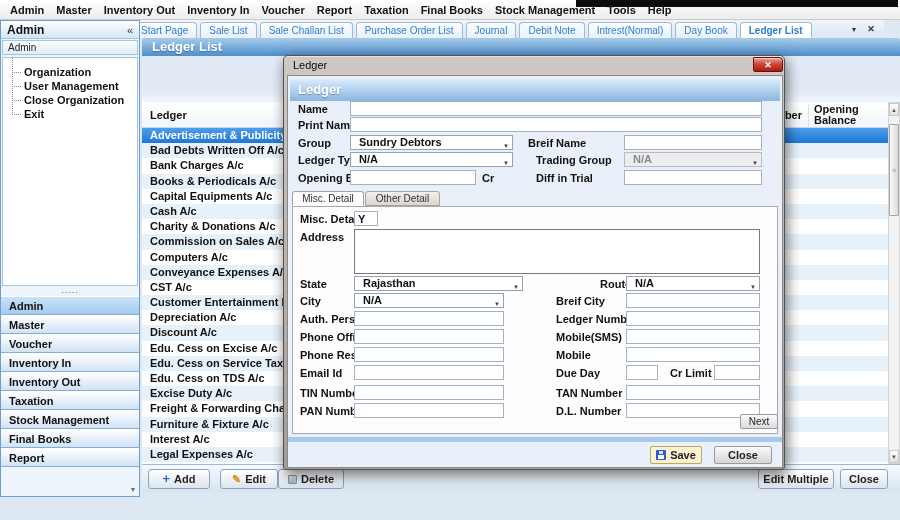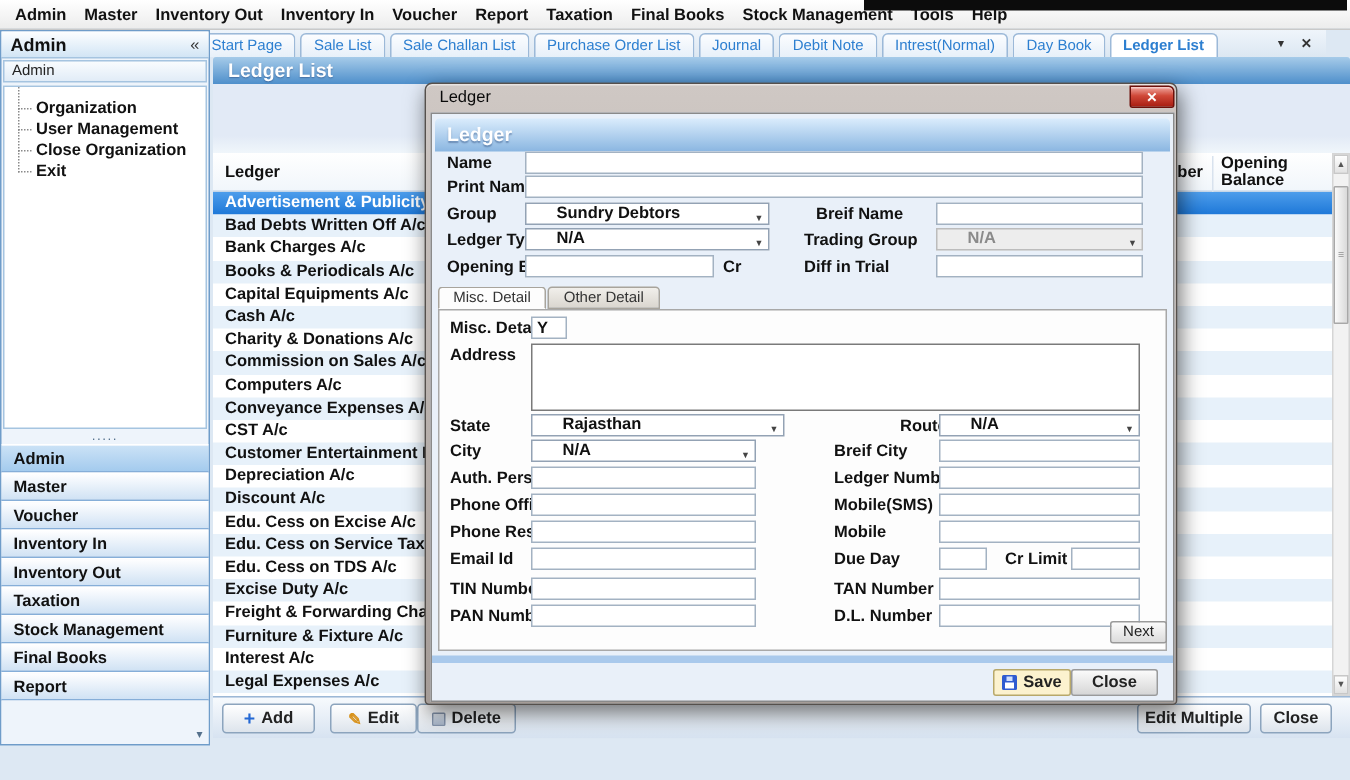--- a/index.html
+++ b/index.html
@@ -100,31 +100,31 @@
   .dlg-client { position:absolute; left:3px; top:19px; width:496px; height:393px; background:#e9f0f9; border:1px solid #8a8a8a; }
   .dlg-hdr { position:absolute; left:6px; top:23px; width:490px; height:22px;
     background:linear-gradient(#daecfc,#8ab6e1); border-radius:3px 3px 0 0;
     color:#fff; font-size:13px; font-weight:bold; line-height:22px; padding-left:8px;
     text-shadow:0 1px 1px rgba(40,70,120,.45); }
   .lb { position:absolute; font-size:11px; font-weight:bold; color:#111; white-space:nowrap; }
   .ip { position:absolute; height:15px; background:#fff; border:1px solid #a3b2c2; font-size:11px; padding:0 3px; color:#111; }
   .ip.bold { font-weight:bold; }
   .ta { position:absolute; background:#fff; border:1px solid #7a7a7a; resize:none; font-size:11px; padding:2px; }
   .sel { position:absolute; height:15px; background:#fff; border:1px solid #93a2b4; font-size:11px; font-weight:bold;
-    color:#111; line-height:13px; padding-left:20px; }
+    color:#111; line-height:13px; padding-left:8px; }
   .sel .arr { position:absolute; right:3px; top:4px; font-size:6px; color:#444; }
   .sel.disabled { background:#ededed; color:#8a8a8a; border-color:#bcbcbc; }
   .dtab { position:absolute; height:15px; font-size:10px; color:#333; text-align:center; line-height:14px;
     background:linear-gradient(#f1efeb,#dad6cf); border:1px solid #a8a49c; border-radius:3px 3px 0 0; }
   .dtab.active { background:#fdfdfd; border-bottom:1px solid #fdfdfd; z-index:2; }
   .dlg-panel { position:absolute; left:8px; top:150px; width:486px; height:228px; background:#fdfdfd; border:1px solid #a8a8a8; }
   .dlg-strip { position:absolute; left:4px; top:381px; width:494px; height:5px; background:#a9c9ec; }
   .dbtn { position:absolute; background:linear-gradient(#fbfbfb,#dcdcdc); border:1px solid #9a9a9a; border-radius:2px;
     font-size:10px; color:#222; display:flex; align-items:center; justify-content:center; gap:4px; }
-  .dbtn.save { background:#fcf2cf; border-color:#b8a86a; font-weight:bold; font-size:11px;margin-left:12px; }
+  .dbtn.save { background:#fcf2cf; border-color:#b8a86a; font-weight:bold; font-size:11px; }
   .dbtn.closeb { font-weight:bold; font-size:11px; background:linear-gradient(#fbfbfb,#d6d6d6); }
   .floppy { position:relative; display:inline-block; width:10px; height:10px; background:#2f5bd0; border-radius:1px; }
   .floppy::before { content:''; position:absolute; left:3px; top:1px; width:4px; height:3px; background:#cfe0ff; }
   .floppy::after { content:''; position:absolute; left:2px; bottom:1px; width:6px; height:4px; background:#fff; }
 </style>
 </head>
 <body>
 
 <div id="screen">
 
@@ -264,21 +264,21 @@
     <span class="lb" style="left:14px;top:47px;">Name</span>
     <input class="ip" style="left: 66px; top: 45px; width: 412px;" value="">
     <span class="lb" style="left:14px;top:63px;">Print Name</span>
     <input class="ip" style="left: 66px; top: 61px; width: 412px;" value="">
 
     <span class="lb" style="left:14px;top:81px;">Group</span>
     <div class="sel" style="left:66px;top:79px;width:163px;">
       <span>Sundry Debtors</span>
       <span class="arr">▼</span>
     </div>
-    <span class="lb" style="left:260px;top:81px;">Breif Name</span>
+    <span class="lb" style="left:244px;top:81px;">Breif Name</span>
     <input class="ip" style="left: 340px; top: 79px; width: 138px;" value="">
 
     <span class="lb" style="left:14px;top:98px;">Ledger Type</span>
     <div class="sel" style="left:66px;top:96px;width:163px;">
       <span>N/A</span>
       <span class="arr">▼</span>
     </div>
     <span class="lb" style="left:252px;top:98px;">Trading Group</span>
     <div class="sel disabled" style="left:340px;top:96px;width:138px;">
       <span>N/A</span>

